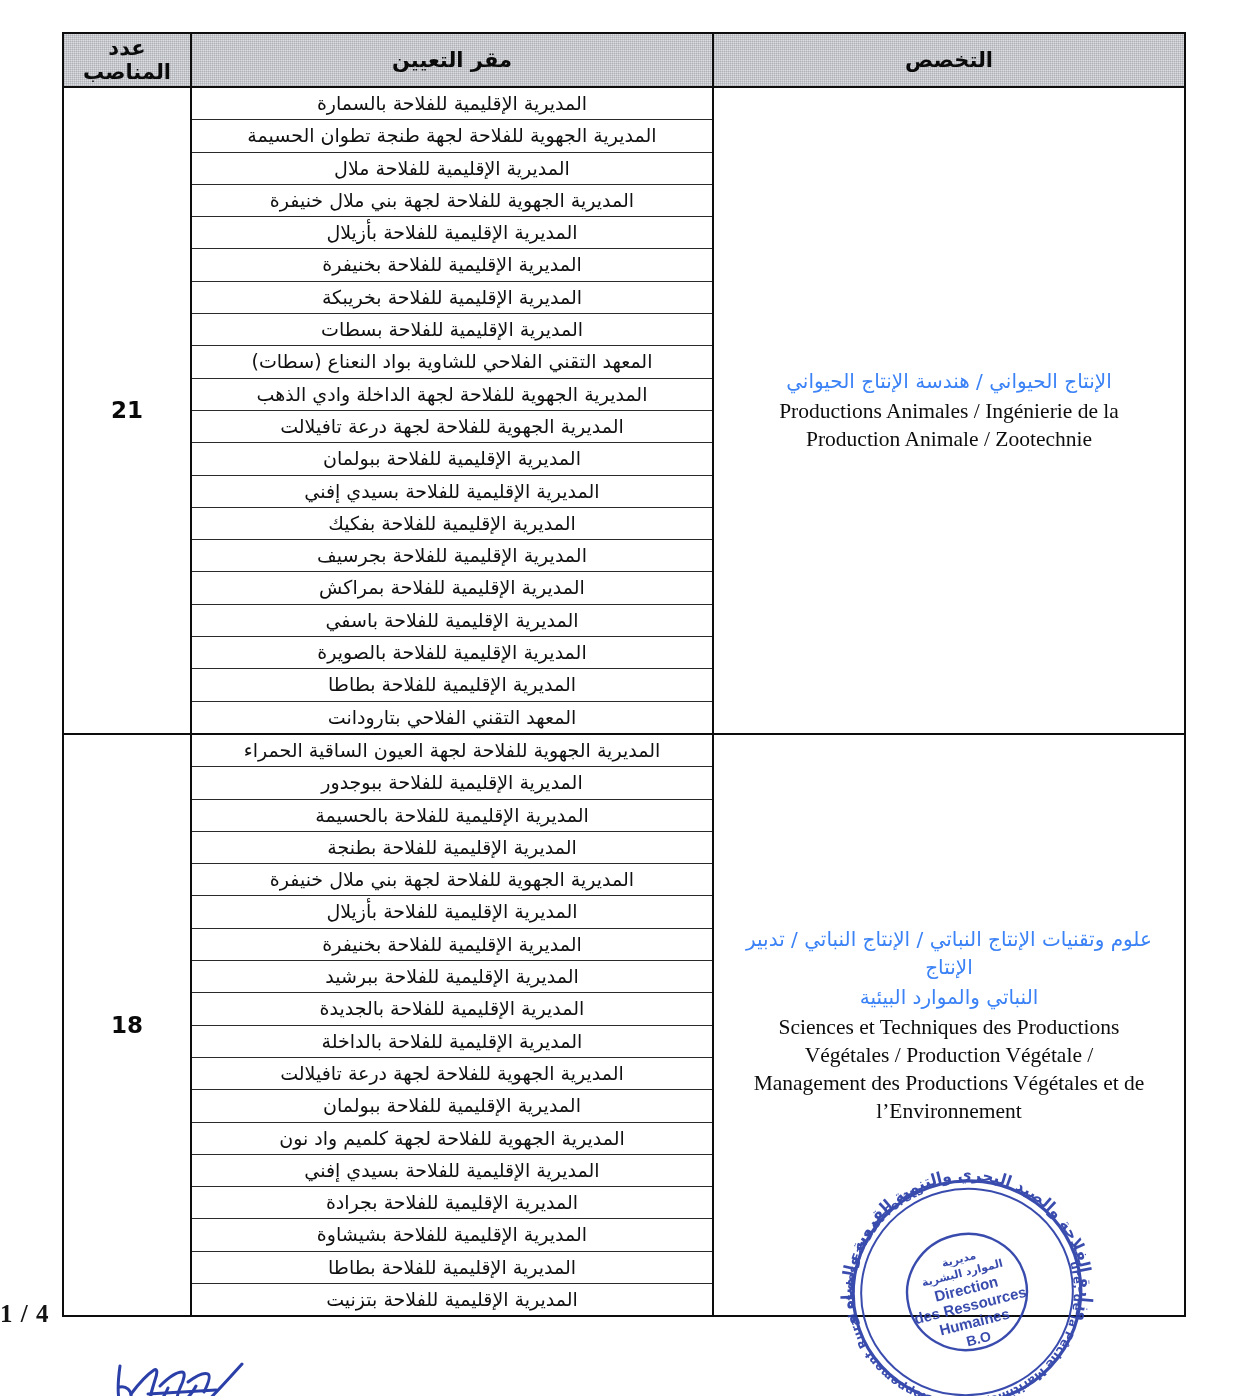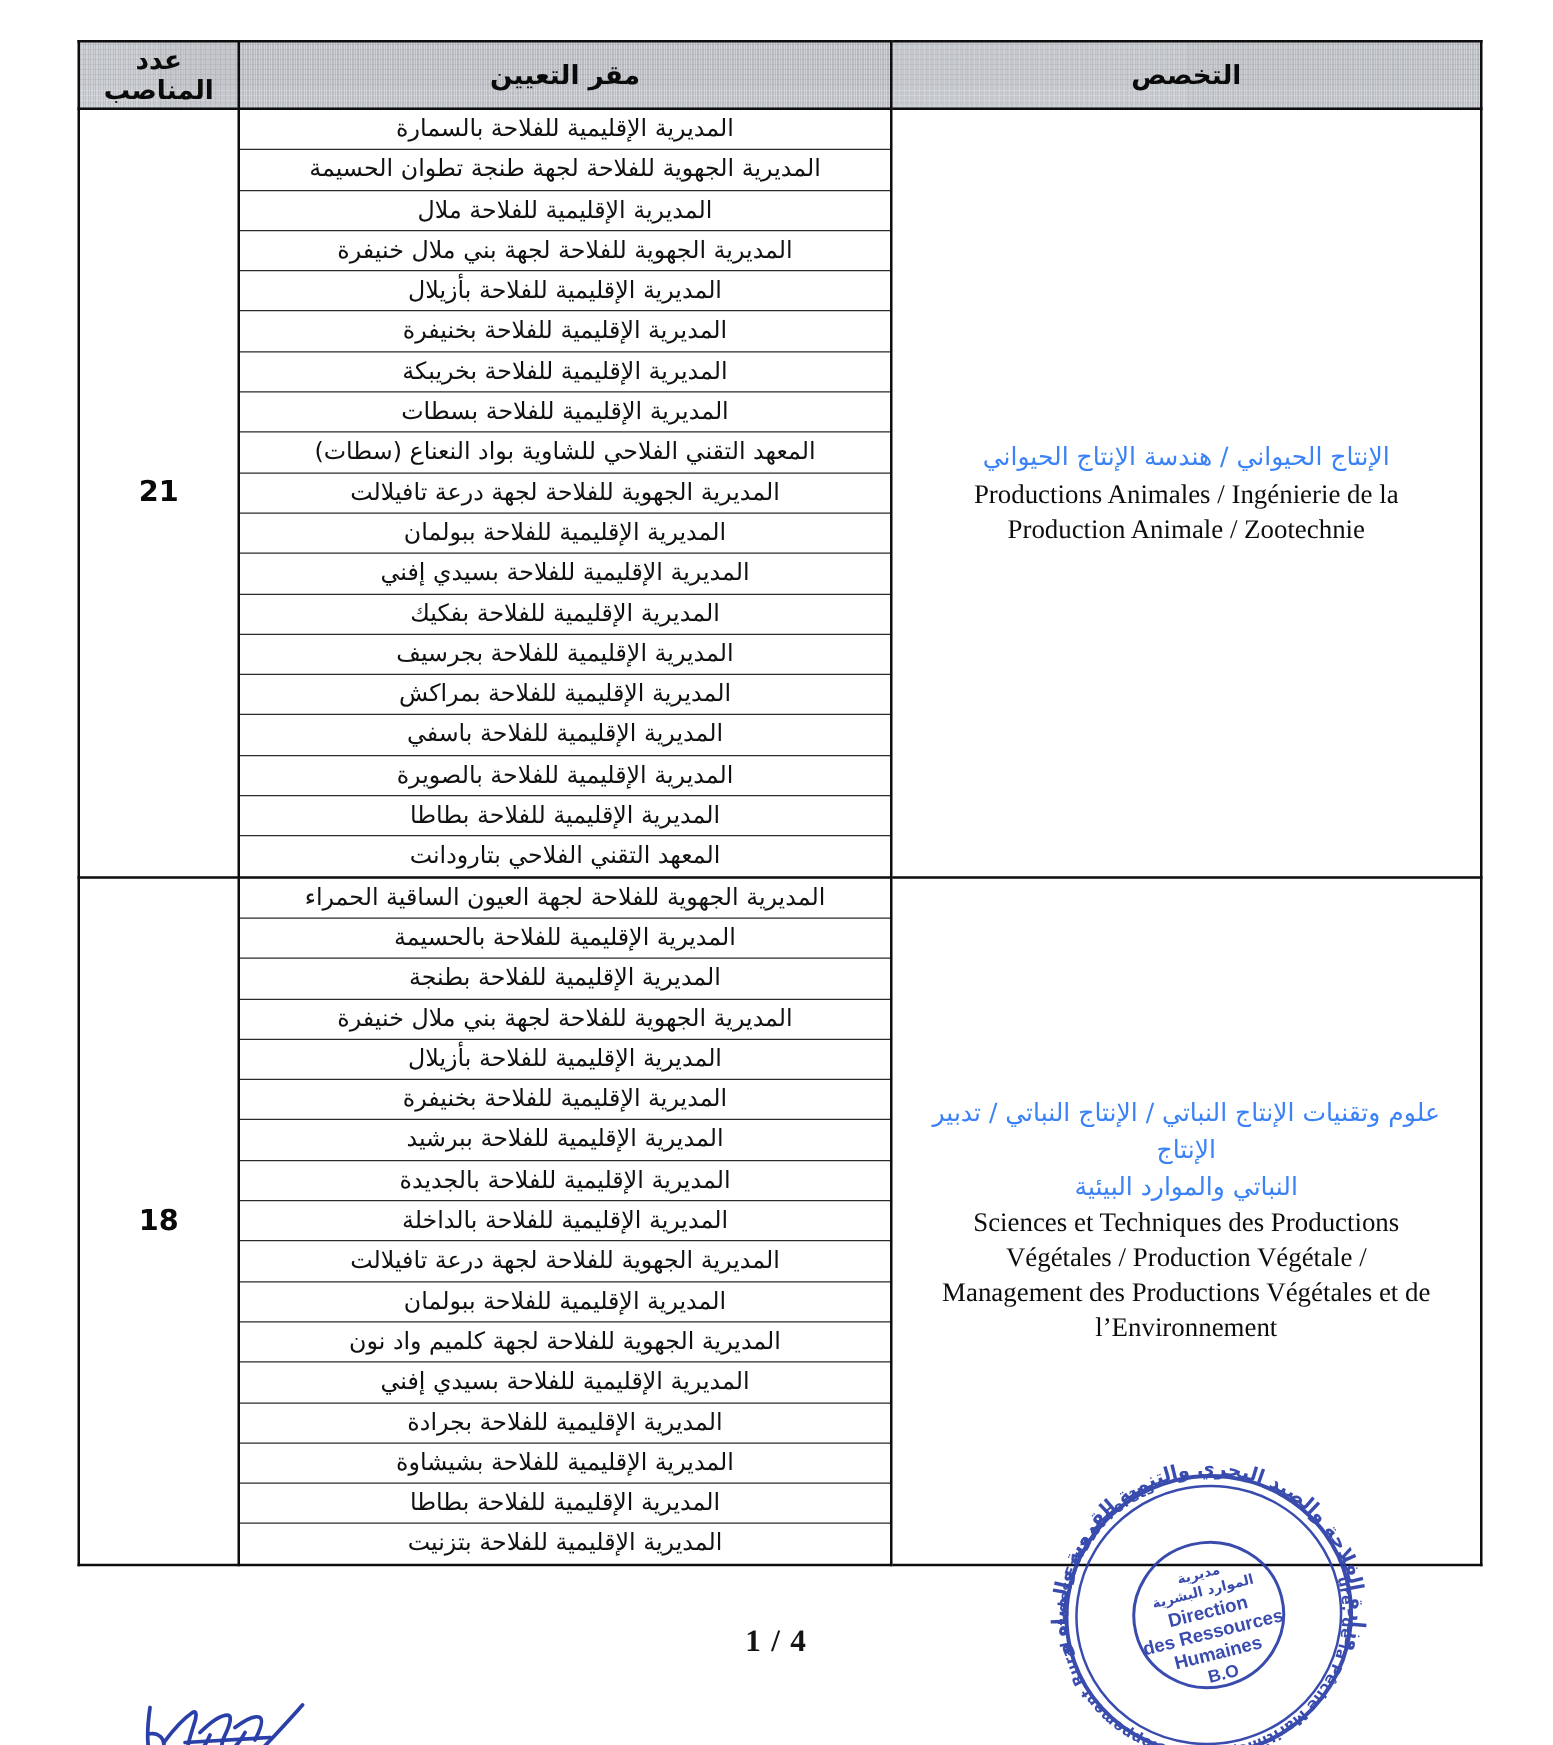--- a/index.html
+++ b/index.html
@@ -121,21 +121,21 @@
     padding: 0 8px;
   }
   .places tr:last-child td { border-bottom: 0; border-radius: 10px; }
 
   
   .page-number {
     position: absolute;
     left: 0;
     top: 1280px;
     width: 1242px;
-    text-align: center;
+    text-align: left;
     font-family: "Liberation Serif", "DejaVu Serif", serif;
     font-size: 25px;
     font-weight: bold;
     color: #141414;
     letter-spacing: 1px;
   }
 
   
   .signature {
     position: absolute;
@@ -204,20 +204,23 @@
               <tr>
                   <td>المديرية الإقليمية للفلاحة بخريبكة</td>
                 </tr>
               <tr>
                   <td>المديرية الإقليمية للفلاحة بسطات</td>
                 </tr>
               <tr>
                   <td>المعهد التقني الفلاحي للشاوية بواد النعناع (سطات)</td>
                 </tr>
               <tr>
+                  <td>المديرية الجهوية للفلاحة لجهة الداخلة وادي الذهب</td>
+                </tr>
+              <tr>
                   <td>المديرية الجهوية للفلاحة لجهة درعة تافيلالت</td>
                 </tr>
               <tr>
                   <td>المديرية الإقليمية للفلاحة ببولمان</td>
                 </tr>
               <tr>
                   <td>المديرية الإقليمية للفلاحة بسيدي إفني</td>
                 </tr>
               <tr>
                   <td>المديرية الإقليمية للفلاحة بفكيك</td>
@@ -252,20 +255,23 @@
       </tr>
 
       <tr>
         <td class="count-cell">18</td>
 
         <td class="places-cell">
           <table class="places">
             <tbody>
               <tr>
                   <td>المديرية الجهوية للفلاحة لجهة العيون الساقية الحمراء</td>
+                </tr>
+              <tr>
+                  <td>المديرية الإقليمية للفلاحة ببوجدور</td>
                 </tr>
               <tr>
                   <td>المديرية الإقليمية للفلاحة بالحسيمة</td>
                 </tr>
               <tr>
                   <td>المديرية الإقليمية للفلاحة بطنجة</td>
                 </tr>
               <tr>
                   <td>المديرية الجهوية للفلاحة لجهة بني ملال خنيفرة</td>
                 </tr>

